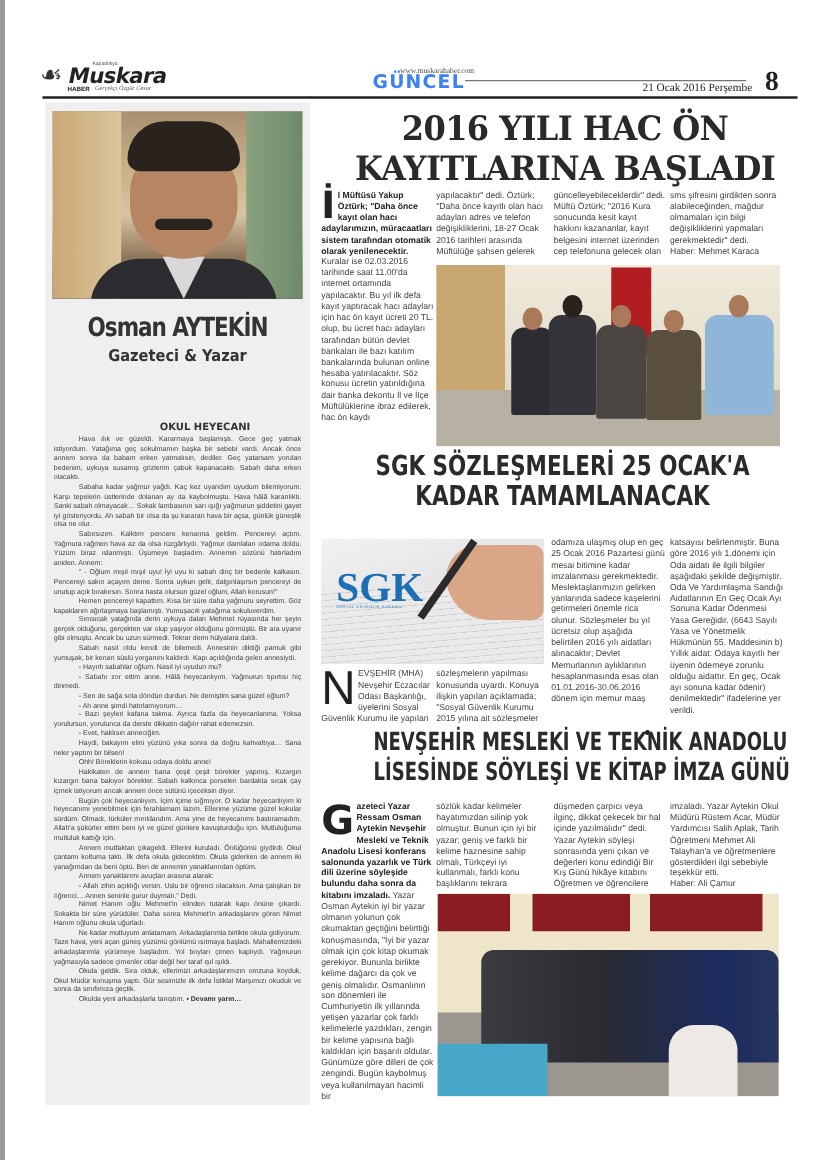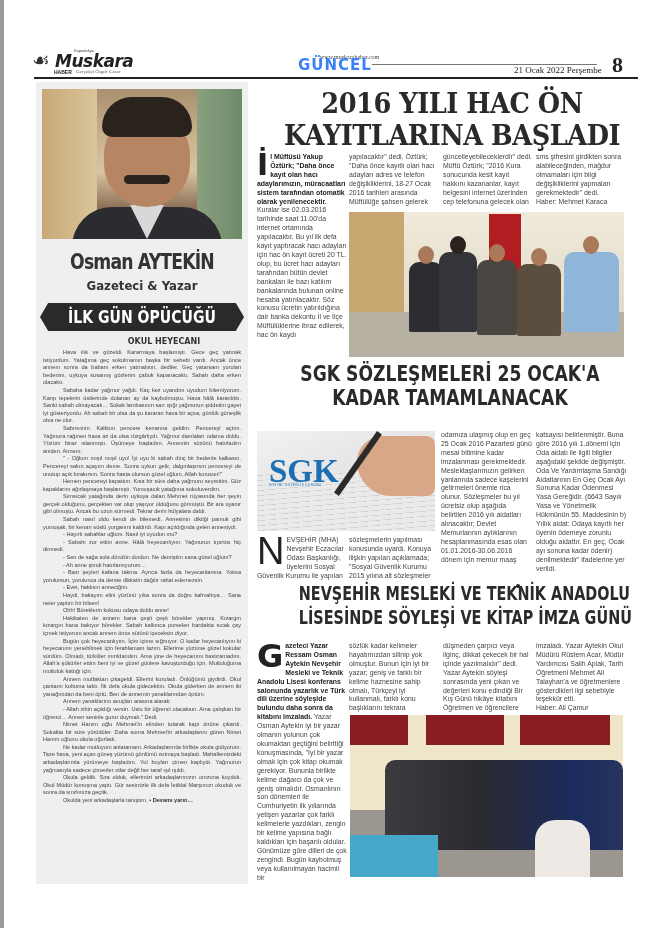--- a/index.html
+++ b/index.html
@@ -102,40 +102,37 @@
   <div class="logo">
     <span class="logo-bird">☙</span>
     <span class="logo-small">Kapadokya</span>
     <span class="logo-word">Muskara</span>
     <span class="logo-sub">HABER</span>
     <span class="logo-slogan">Gerçekçi Özgür Cesur</span>
   </div>
   <span class="site">www.muskarahaber.com</span>
   <span class="section">GÜNCEL</span>
   <div class="rule-top"></div>
-  <span class="date">21 Ocak 2022 Perşembe</span>
+  <span class="date">21 Ocak 2016 Perşembe</span>
   <span class="page-num">8</span>
   <div class="rule-bottom"></div>
 </div>
 
 <div class="left-col">
   <div class="author-photo">
     <div class="bg-left"></div>
       <div class="bg-right"></div>
     <div class="suit"></div>
       <div class="shirt"></div>
     <div class="face"></div>
       <div class="hair"></div>
       <div class="mustache"></div>
   </div>
   <div class="author-name">Osman AYTEKİN</div>
   <div class="author-title">Gazeteci &amp; Yazar</div>
-  <div class="column-banner">
-    <span>İLK GÜN ÖPÜCÜĞÜ</span>
-  </div>
   <div class="story-title">OKUL HEYECANI</div>
   <div class="story-body" id="story-body">
       <p>Hava ılık ve güzeldi. Kararmaya başlamıştı. Gece geç yatmak istiyordum. Yatağıma geç sokulmamın başka bir sebebi vardı. Ancak önce annem sonra da babam erken yatmalısın, dediler. Geç yatarsam yorulan bedenim, uykuya susamış gözlerim çabuk kapanacaktı. Sabah daha erken olacaktı.</p>
       <p>Sabaha kadar yağmur yağdı. Kaç kez uyandım uyudum bilemiyorum. Karşı tepelerin üstlerinde dolanan ay da kaybolmuştu. Hava hâlâ karanlıktı. Sanki sabah olmayacak… Sokak lambasının sarı ışığı yağmurun şiddetini gayet iyi gösteriyordu. Ah sabah bir olsa da şu kararan hava bir açsa, günlük güneşlik olsa ne olur.</p>
       <p>Sabırsızım. Kalktım pencere kenarına geldim. Pencereyi açtım. Yağmura rağmen hava az da olsa rüzgârlıydı. Yağmur damlaları odama doldu. Yüzüm biraz ıslanmıştı. Üşümeye başladım. Annemin sözünü hatırladım aniden. Annem:</p>
       <p>" - Oğlum mışıl mışıl uyu! İyi uyu ki sabah dinç bir bedenle kalkasın. Pencereyi sakın açayım deme. Sonra uykun gelir, dalgınlaşırsın pencereyi de unutup açık bırakırsın. Sonra hasta olursun güzel oğlum, Allah korusun!"</p>
       <p>Hemen pencereyi kapattım. Kısa bir süre daha yağmuru seyrettim. Göz kapaklarım ağırlaşmaya başlamıştı. Yumuşacık yatağıma sokuluverdim.</p>
       <p>Sımsıcak yatağında derin uykuya dalan Mehmet rüyasında her şeyin gerçek olduğunu, gerçekten var olup yaşıyor olduğunu görmüştü. Bir ara uyanır gibi olmuştu. Ancak bu uzun sürmedi. Tekrar derin hülyalara daldı.</p>
       <p>Sabah nasıl oldu kendi de bilemedi. Annesinin diktiği pamuk gibi yumuşak, bir kenarı süslü yorganını kaldırdı. Kapı açıldığında gelen annesiydi.</p>
       <p>- Hayırlı sabahlar oğlum. Nasıl iyi uyudun mu?</p>

